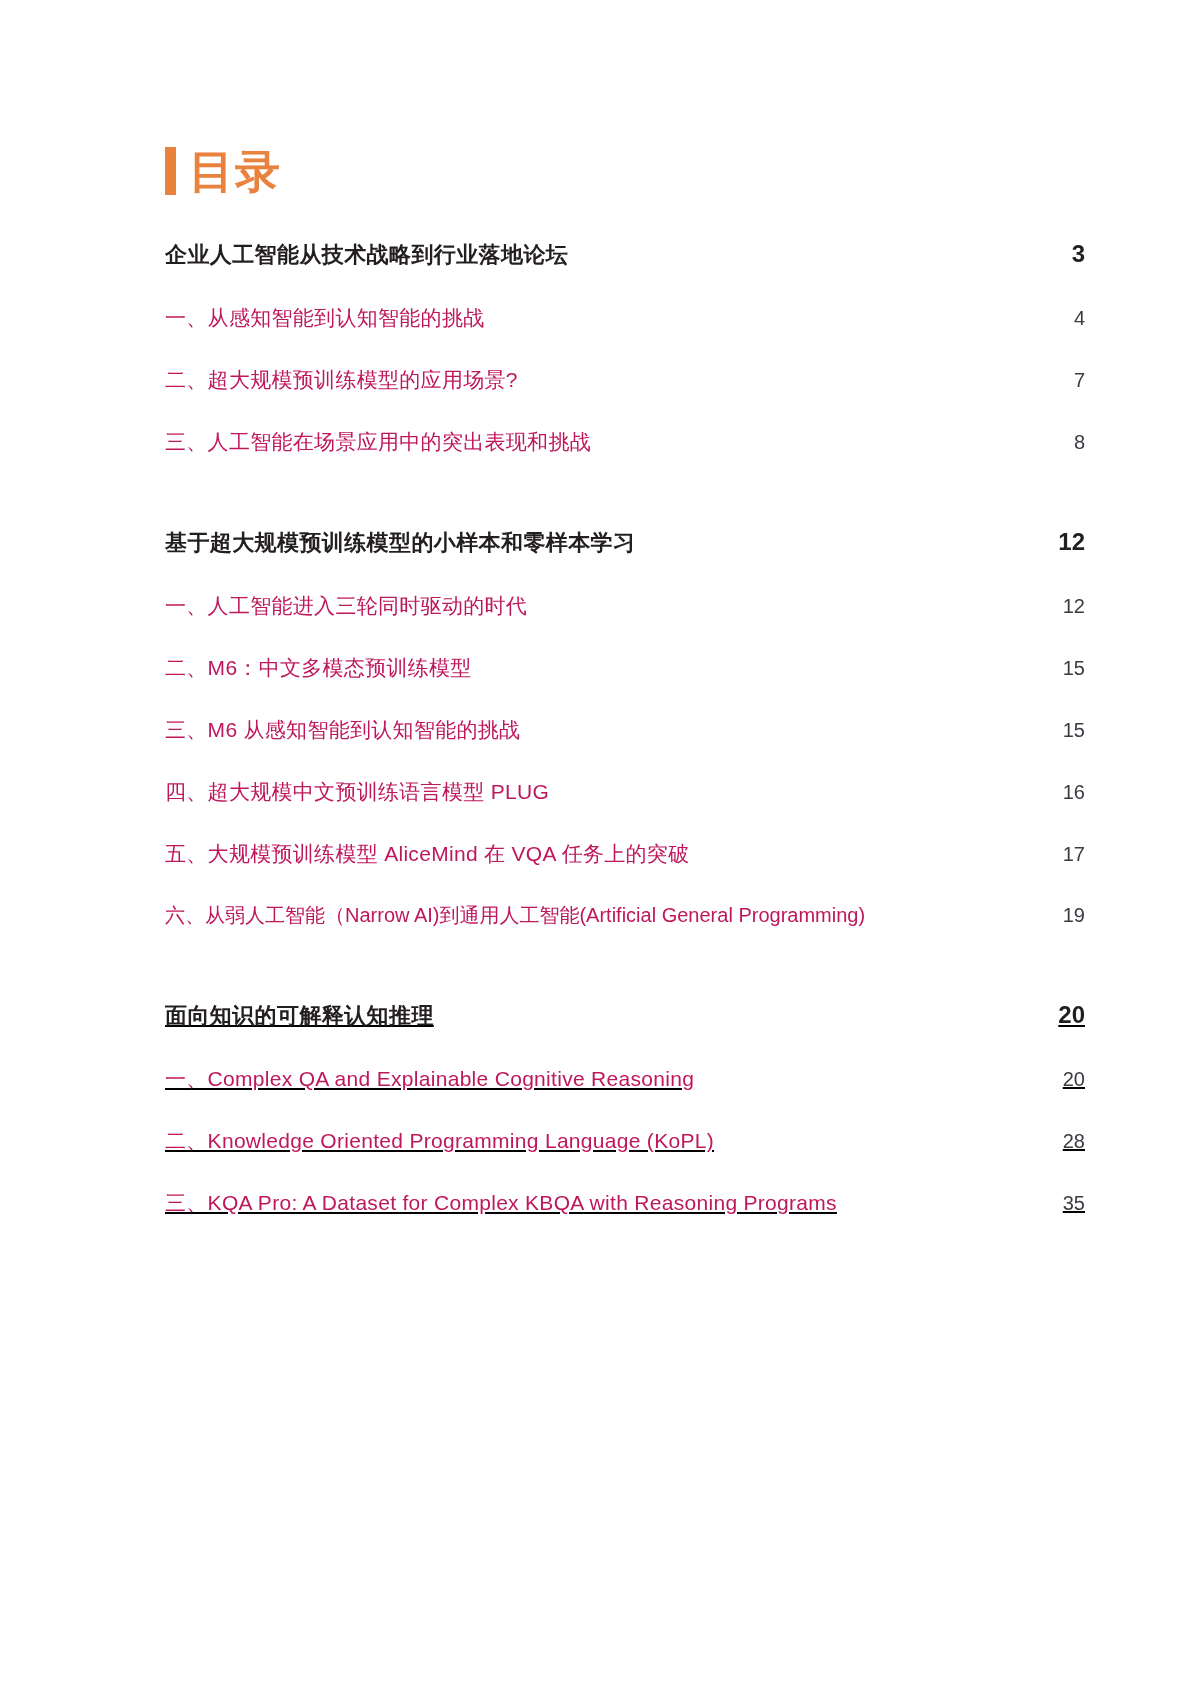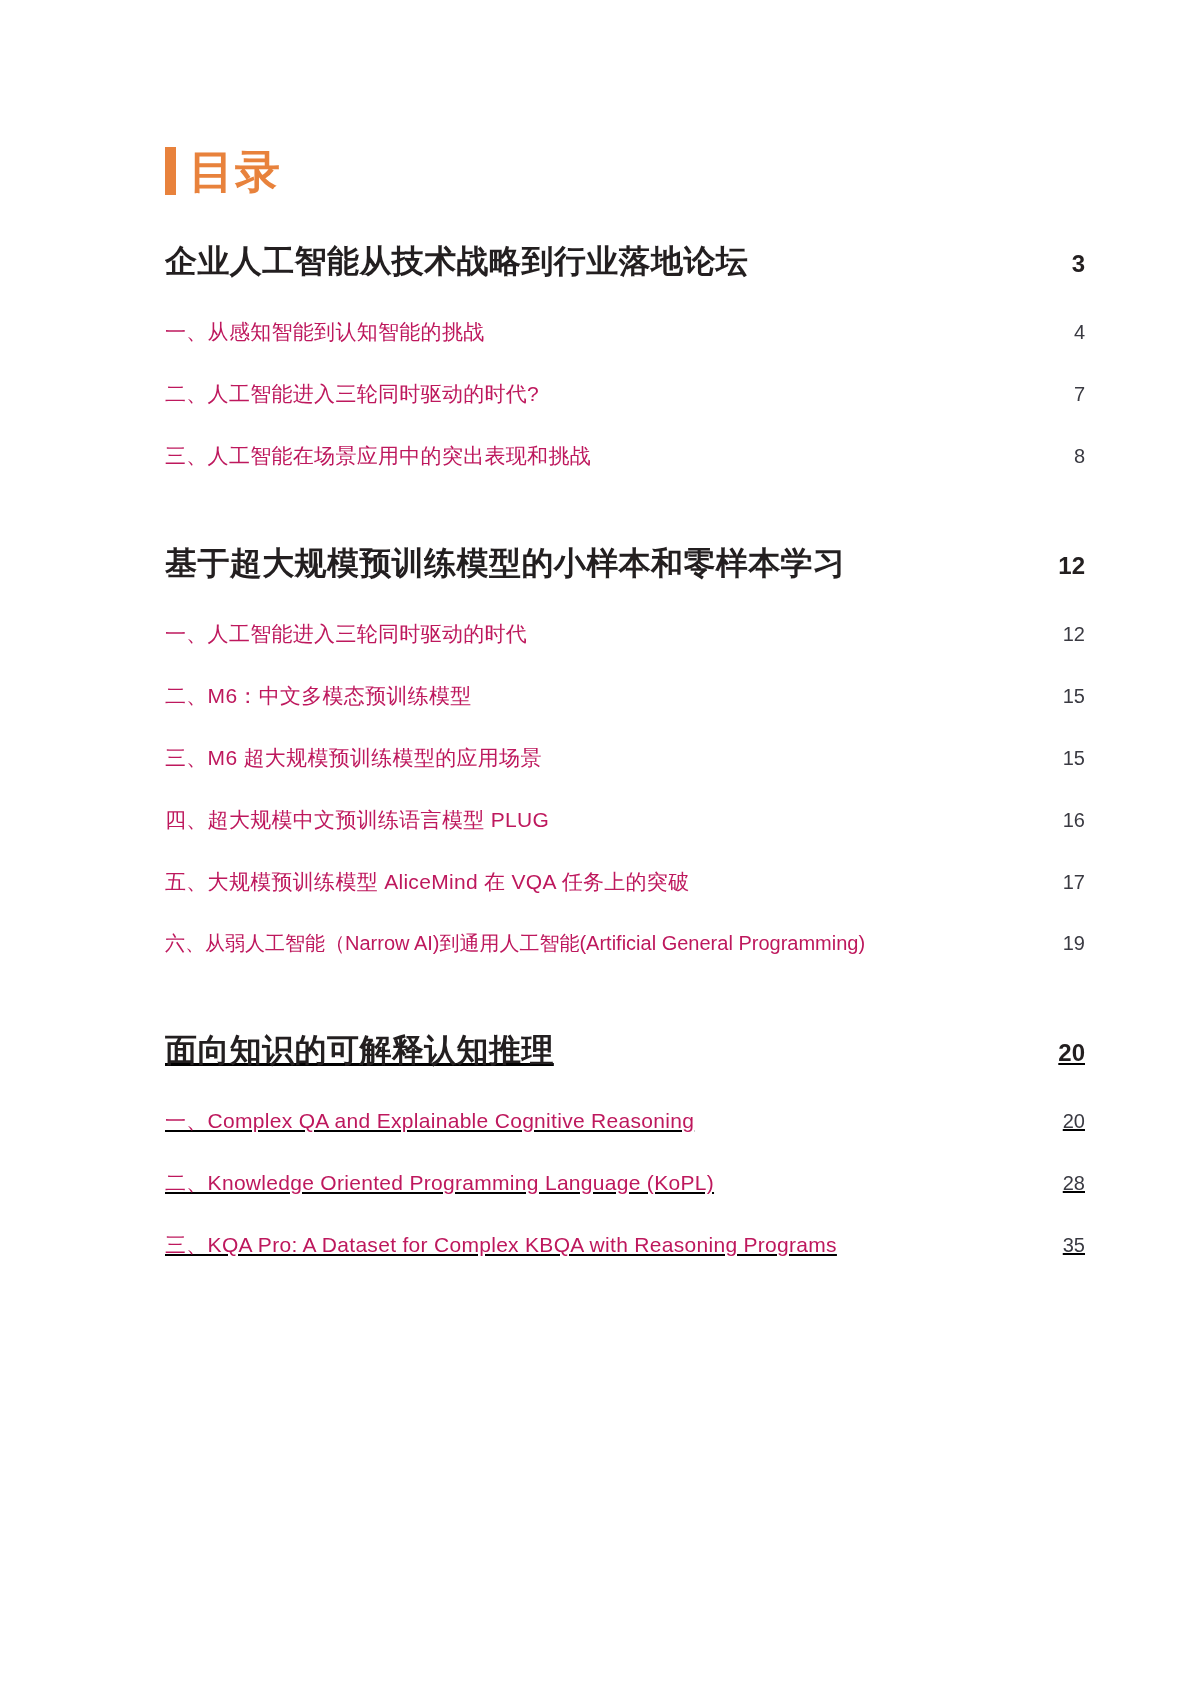--- a/index.html
+++ b/index.html
@@ -76,21 +76,21 @@
     text-align: right;
     min-width: 46px;
     padding-left: 14px;
   }
 
   
   .toc-section {
     margin-bottom: 26px;
   }
   .toc-section .row-label {
-    font-size: 32px;
+    font-size: 22px;
     font-weight: 700;
     color: #231F20;
     letter-spacing: 0.4px;
   }
   .toc-section .row-page {
     font-size: 24px;
     font-weight: 700;
     color: #231F20;
   }
 
@@ -129,21 +129,21 @@
     <div class="toc-group">
       <div class="toc-row toc-section">
         <div class="row-label">企业人工智能从技术战略到行业落地论坛</div>
         <div class="row-page">3</div>
       </div>
       <div class="toc-row toc-item">
         <div class="row-label">一、从感知智能到认知智能的挑战</div>
         <div class="row-page">4</div>
       </div>
       <div class="toc-row toc-item">
-        <div class="row-label">二、人工智能进入三轮同时驱动的时代?</div>
+        <div class="row-label">二、超大规模预训练模型的应用场景?</div>
         <div class="row-page">7</div>
       </div>
       <div class="toc-row toc-item">
         <div class="row-label">三、人工智能在场景应用中的突出表现和挑战</div>
         <div class="row-page">8</div>
       </div>
     </div>
 
     <div class="toc-group">
       <div class="toc-row toc-section">
@@ -152,21 +152,21 @@
       </div>
       <div class="toc-row toc-item">
         <div class="row-label">一、人工智能进入三轮同时驱动的时代</div>
         <div class="row-page">12</div>
       </div>
       <div class="toc-row toc-item">
         <div class="row-label">二、M6：中文多模态预训练模型</div>
         <div class="row-page">15</div>
       </div>
       <div class="toc-row toc-item">
-        <div class="row-label">三、M6 超大规模预训练模型的应用场景</div>
+        <div class="row-label">三、M6 从感知智能到认知智能的挑战</div>
         <div class="row-page">15</div>
       </div>
       <div class="toc-row toc-item">
         <div class="row-label">四、超大规模中文预训练语言模型 PLUG</div>
         <div class="row-page">16</div>
       </div>
       <div class="toc-row toc-item">
         <div class="row-label">五、大规模预训练模型 AliceMind 在 VQA 任务上的突破</div>
         <div class="row-page">17</div>
       </div>

